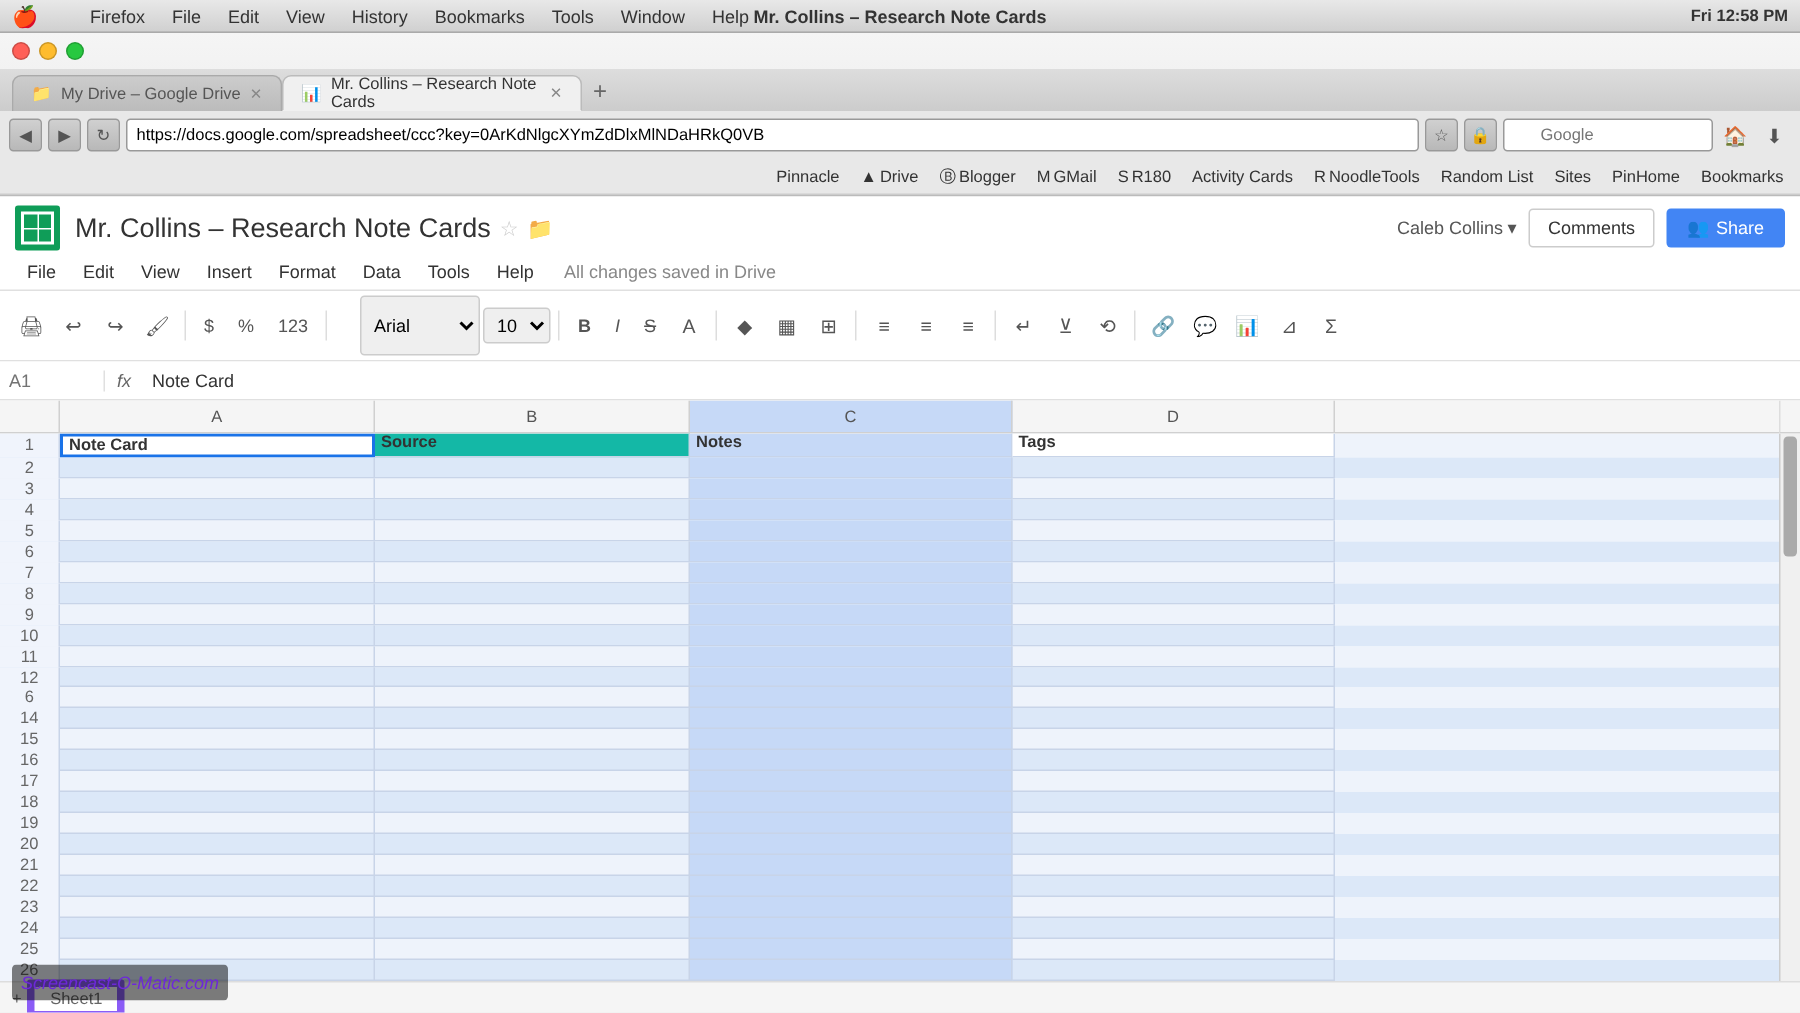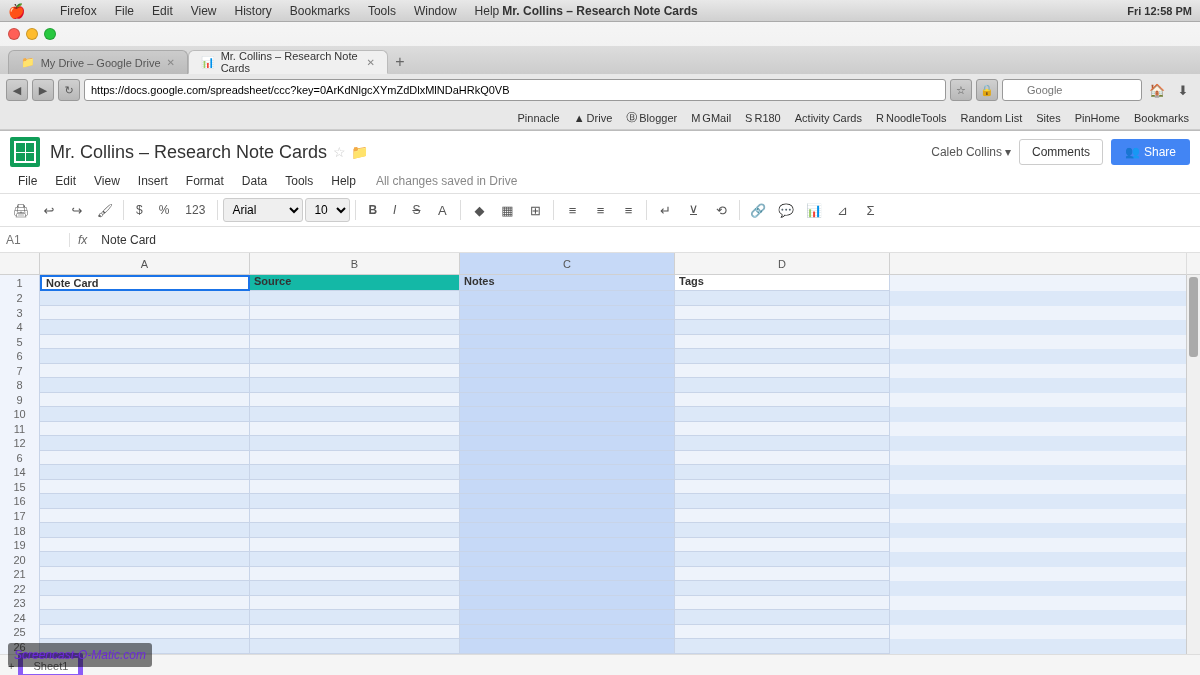--- a/index.html
+++ b/index.html
@@ -227,22 +227,22 @@
       flex-wrap: wrap;
     }
     .toolbar-btn {
       width: 26px; height: 26px;
       display: flex; align-items: center; justify-content: center;
       border: 1px solid transparent; border-radius: 3px;
       cursor: pointer; color: #555; font-size: 13px;
     }
     .toolbar-divider { width: 1px; height: 20px; background: #ddd; margin: 0 3px; }
     .font-select {
-      height: 24px; border: 1px solid #ccc; border-radius: 3px;
-      font-size: 12px; padding: 0 4px; width: 80px;
+      height: 40px; border: 1px solid #ccc; border-radius: 3px;
+      font-size: 12px; padding: 0 4px; width: 80px; margin-left: 17px;
     }
     .font-size-select {
       height: 24px; border: 1px solid #ccc; border-radius: 3px;
       font-size: 12px; padding: 0 4px; width: 45px;
     }
     .toolbar-text-btn {
       height: 24px; padding: 0 6px;
       border: 1px solid transparent; border-radius: 3px;
       cursor: pointer; color: #555; font-size: 12px;
       display: flex; align-items: center;

